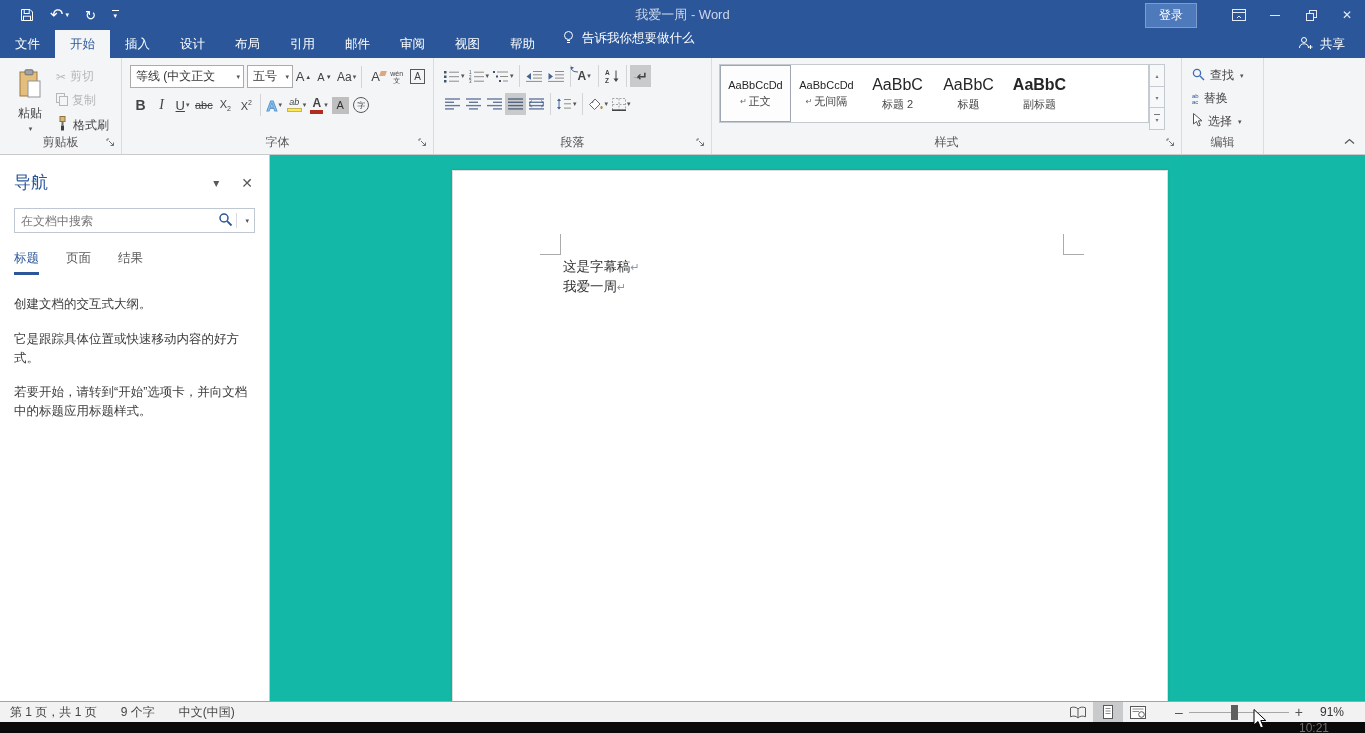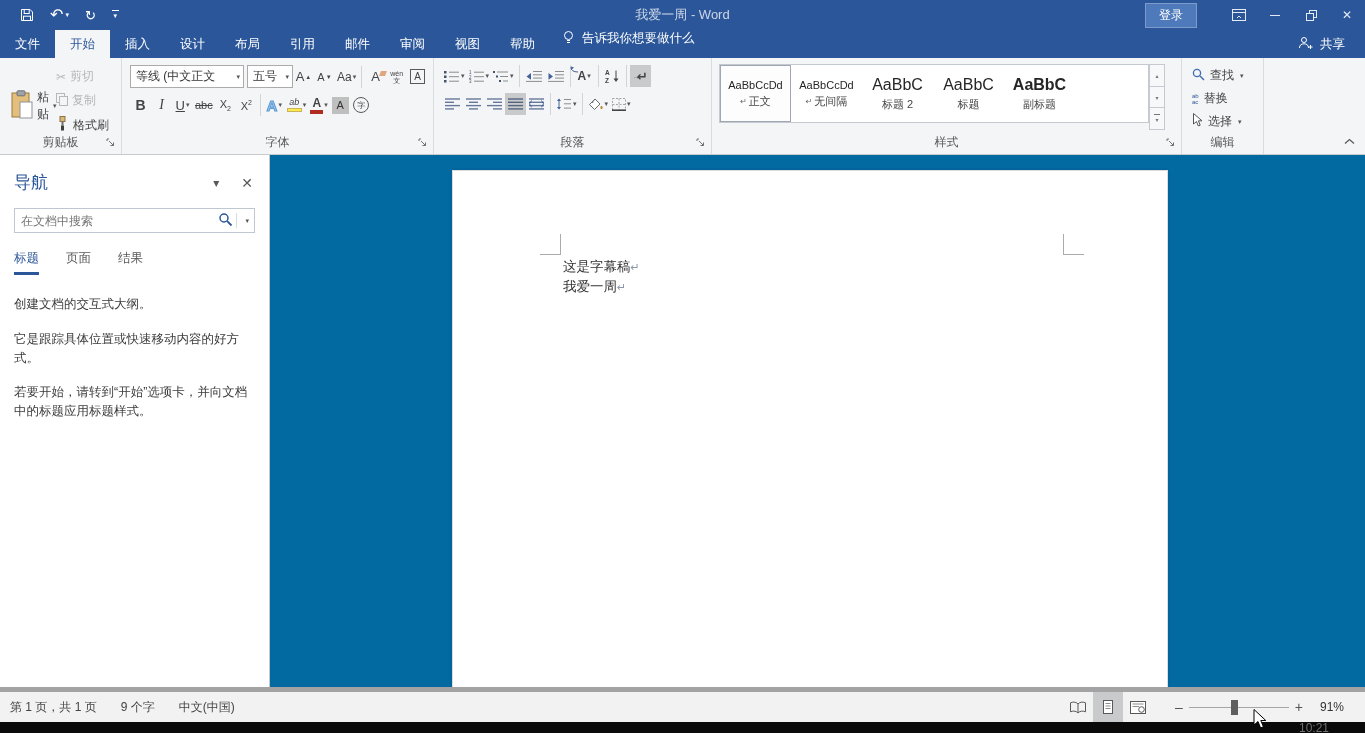--- a/index.html
+++ b/index.html
@@ -37,21 +37,21 @@
   .glabel { position:absolute; bottom:3px; left:0; right:0; text-align:center; font-size:12px; color:#595959; }
   .launcher { position:absolute; bottom:5px; right:4px; width:12px; height:12px; display:flex; align-items:center; justify-content:center; }
   .vsep { width:1px; height:22px; background:#D2D4D6; margin:0 3px; align-self:center; }
   .fbtn { min-width:21px; height:22px; display:inline-flex; align-items:center; justify-content:center; padding:0 2px; color:#444; }
   .fbtn.on { background:#C8CACC; }
   .dd { font-size:7px; color:#555; margin-left:1px; }
   .dis { color:#B5B7B9; }
 
   
   .g-clip { width:122px; }
-  .paste-btn { position:absolute; left:10px; top:7px; width:40px; height:78px; display:flex; flex-direction:row; align-items:center; gap:3px; padding-top:4px; }
+  .paste-btn { position:absolute; left:10px; top:7px; width:40px; height:78px; display:flex; flex-direction:column; align-items:center; gap:3px; padding-top:4px; }
   .clip-col { position:absolute; left:56px; top:10px; display:flex; flex-direction:column; gap:7px; }
   .smallcmd { display:flex; align-items:center; gap:4px; font-size:12px; white-space:nowrap; }
 
   
   .g-font { width:312px; padding:7px 4px 0 8px; }
   .frow { display:flex; align-items:center; }
   .frow + .frow { margin-top:6px; }
   .combo { display:flex; align-items:center; justify-content:space-between; background:#fff; border:1px solid #ABABAB; height:23px; padding:0 3px 0 5px; font-size:12px; color:#333; white-space:nowrap; overflow:hidden; }
   .combo-name { width:114px; margin-right:3px; }
   .combo-size { width:46px; }
@@ -114,29 +114,29 @@
   .navsearch input { flex:1; border:0; outline:0; padding:0 6px; font-size:12px; color:#333; background:transparent; min-width:0; }
   .navsearch input::placeholder { color:#767676; }
   .navsearch .ssep { width:1px; height:15px; background:#D8DCE2; margin:0 3px; }
   .navsearch .sdd { font-size:7px; color:#555; padding:0 5px; }
   .navtabs { display:flex; gap:27px; padding:17px 0 0 14px; font-size:12.5px; color:#595959; }
   .navtab { padding-bottom:8px; }
   .navtab.active { color:#2B579A; border-bottom:3px solid #2B579A; padding-bottom:5px; }
   .navbody { padding:20px 14px 0 14px; font-size:12.5px; color:#3B3B3B; line-height:1.5; }
   .navbody p { margin-bottom:16px; }
 
-  .docarea { position:absolute; top:155px; left:270px; right:0; bottom:32px; background:#0369a1; overflow:hidden; }
+  .docarea { position:absolute; top:155px; left:270px; right:0; bottom:32px; background:#14b8a6; overflow:hidden; }
   .page { position:absolute; left:182px; top:15px; width:716px; height:545px; background:#fff; border:1px solid #DCDCDC; box-shadow:0 0 3px rgba(0,0,0,0.12); }
   .crop-l { position:absolute; left:87px; top:63px; width:21px; height:21px; border-right:1px solid #ABABAB; border-bottom:1px solid #ABABAB; }
   .crop-r { position:absolute; left:610px; top:63px; width:21px; height:21px; border-left:1px solid #ABABAB; border-bottom:1px solid #ABABAB; }
   .doctext { position:absolute; left:110px; top:86px; font-size:13.5px; line-height:19px; color:#333; }
   .pmark { color:#8A97AD; font-size:11px; }
 
   
-  .statusbar { position:absolute; left:0; right:0; bottom:11px; height:35px; background:#F2F2F2; border-top:5px solid #a3a3a3; display:flex; align-items:center; font-size:12px; color:#444; }
+  .statusbar { position:absolute; left:0; right:0; bottom:11px; height:21px; background:#F2F2F2; border-top:1px solid #a3a3a3; display:flex; align-items:center; font-size:12px; color:#444; }
   .sseg { padding:0 12px; }
   .sseg:first-child { padding-left:10px; }
   .sright { margin-left:auto; display:flex; align-items:center; height:100%; }
   .vbtn { width:30px; height:100%; display:flex; align-items:center; justify-content:center; }
   .vbtn.active { background:#C8CACC; }
   .zoomctl { display:flex; align-items:center; margin-left:16px; }
   .zsign { font-size:14px; color:#555; padding:0 6px; }
   .ztrack { position:relative; width:100px; height:15px; }
   .ztrack .line { position:absolute; left:0; right:0; top:7px; height:1px; background:#A6A6A6; }
   .ztrack .thumb { position:absolute; left:42px; top:0; width:7px; height:15px; background:#5E5E5E; }

